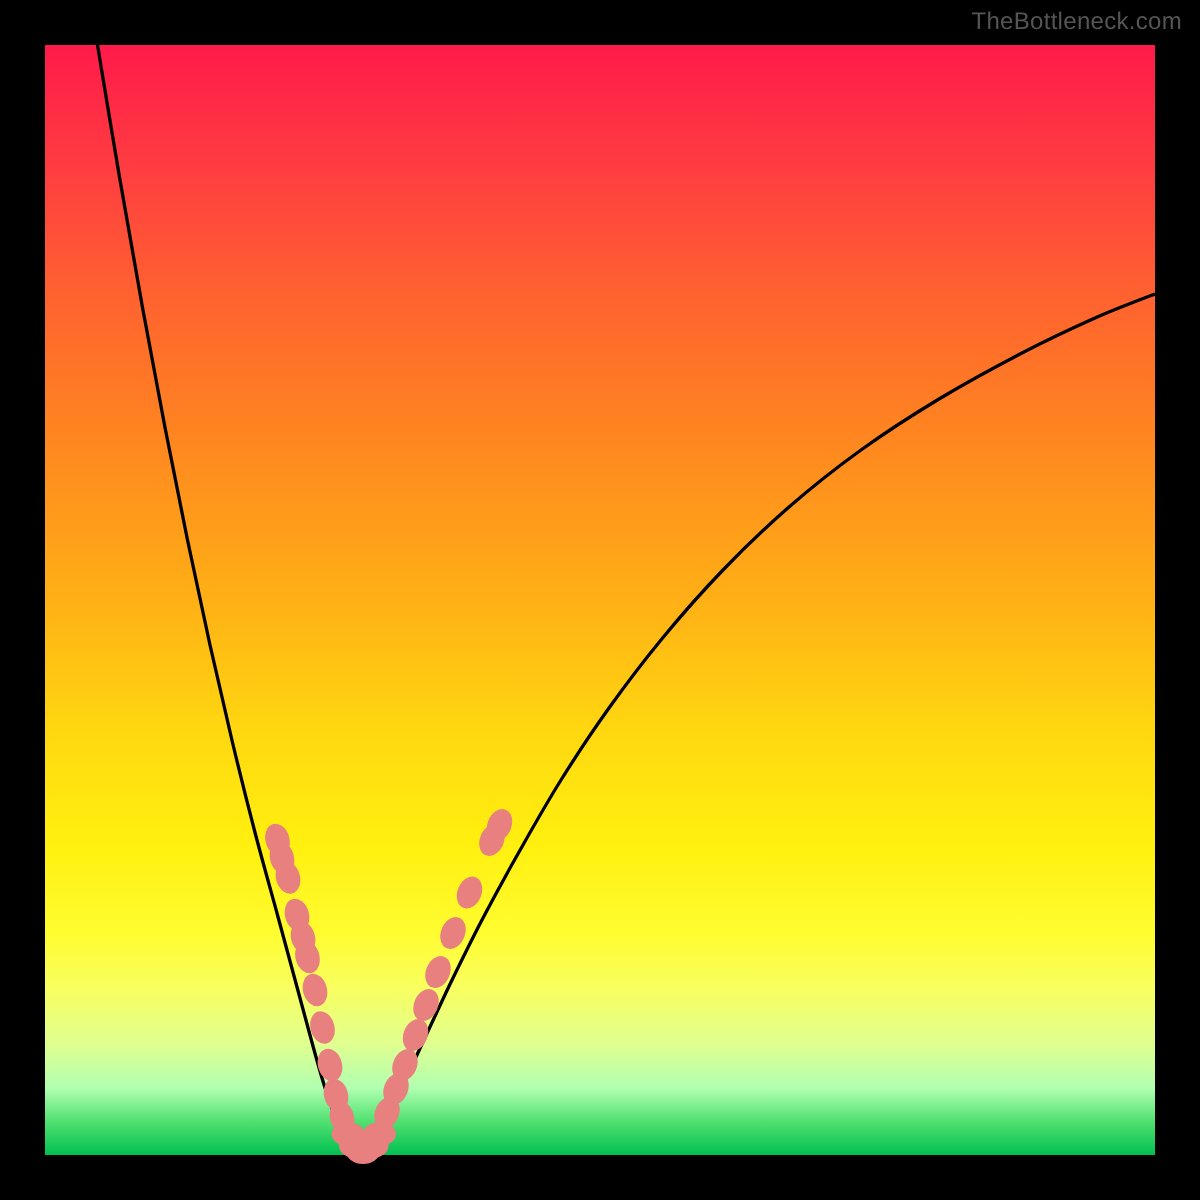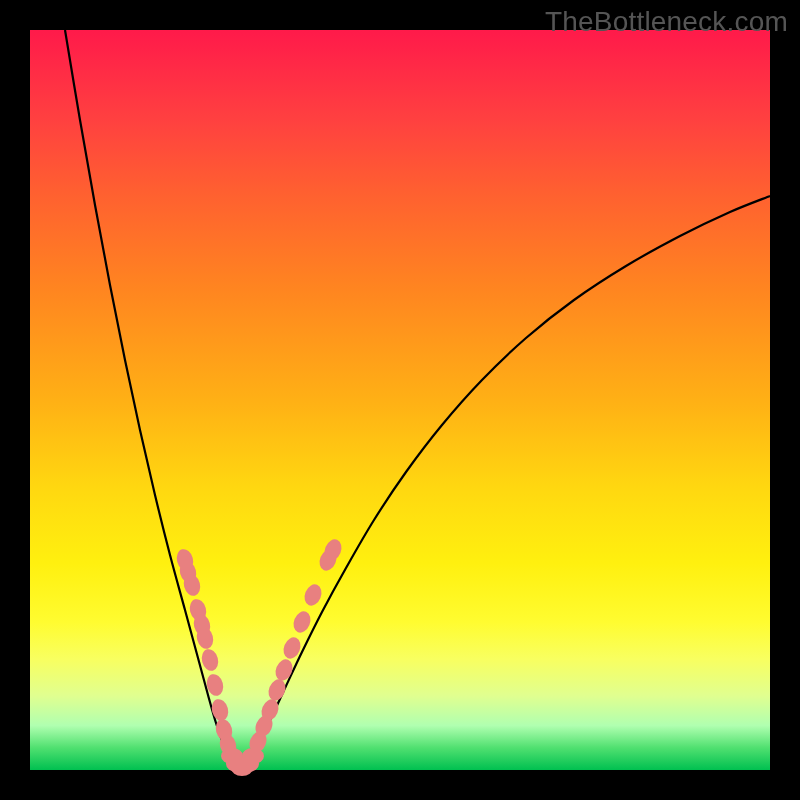--- a/index.html
+++ b/index.html
@@ -21,21 +21,21 @@
         #b0ffb0 94%,
         #50e070 97%,
         #00c050 100%
       );
     }
     .watermark {
       position: absolute;
       top: 6px;
       right: 12px;
       color: #555;
-      font-size: 28px;
+      font-size: 16px;
       font-weight: 500;
       letter-spacing: 0.2px;
       z-index: 5;
       margin-left: 48px;
     }
     svg.curves { position: absolute; left: 0; top: 0; }
     .dot { fill: #e88080; }
   </style>
 </head>
 <body>

